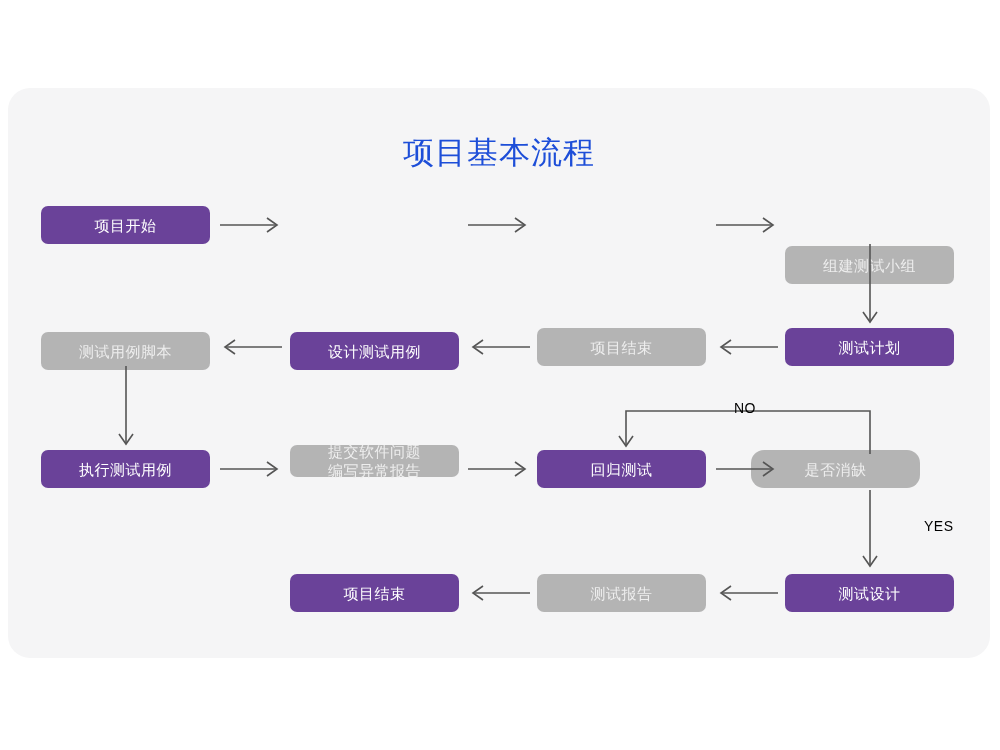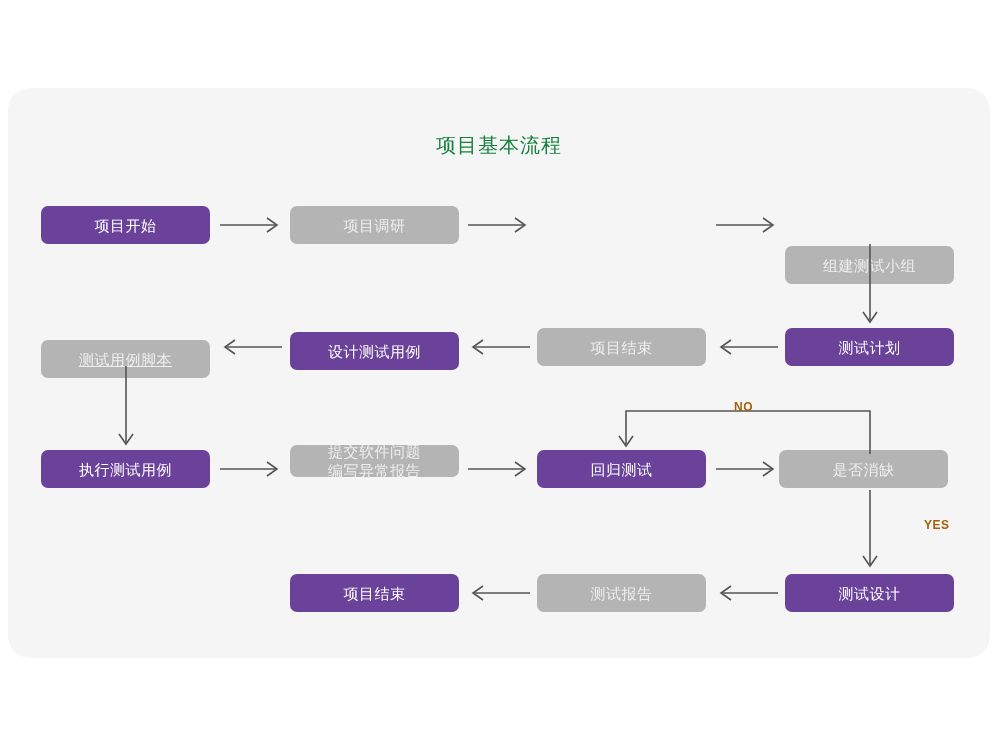--- a/index.html
+++ b/index.html
@@ -25,22 +25,22 @@
     border-radius: 22px;
   }
 
   
   #chart-title {
     position: absolute;
     left: 0;
     top: 44px;
     width: 982px;
     text-align: center;
-    font-size: 20px;
-    color: #15803d;
+    font-size: 31px;
+    color: #1d4ed8;
     letter-spacing: 1px;
     font-weight: 400;
   }
 
   
   .node {
     position: absolute;
     width: 169px;
     height: 38px;
     border-radius: 7px;
@@ -77,47 +77,45 @@
   }
   .conn {
     position: absolute;
   }
   .conn svg, .arrow-h svg, .arrow-v svg {
     display: block;
     overflow: visible;
   }
   .edge-label {
     position: absolute;
-    font-size: 12px;
-    color: #a16207;
+    font-size: 14px;
+    color: #000000;
     letter-spacing: 0.5px;
-    font-weight: bold;
   }
 </style>
 </head>
 <body>
 
 <div id="flow-panel">
 
   <div id="chart-title">项目基本流程</div>
 
   <div class="node purple" style="left:33px;  top:118px;">项目开始</div>
-  <div class="node gray" style="left:282px; top:118px;">项目调研</div>
   <div class="node gray" style="left:777px; top:118px;margin-top:40px;">组建测试小组</div>
 
-  <div class="node gray" style="left:33px;  top:252px;text-decoration:underline;">测试用例脚本</div>
+  <div class="node gray" style="left:33px;  top:244px;">测试用例脚本</div>
   <div class="node purple" style="left:282px; top:244px;">设计测试用例</div>
   <div class="node gray" style="left:529px; top:240px;">项目结束</div>
   <div class="node purple" style="left:777px; top:240px;">测试计划</div>
 
   <div class="node purple" style="left:33px;  top:362px;">执行测试用例</div>
   <div class="node gray tall" style="left:282px; top:357px;">提交软件问题
 编写异常报告</div>
   <div class="node purple" style="left:529px; top:362px;">回归测试</div>
-  <div class="node gray" style="left:771px; top:362px;">是否消缺</div>
+  <div class="node gray" style="left:743px; top:362px;border-radius:13px;">是否消缺</div>
 
   <div class="node purple" style="left:282px; top:486px;">项目结束</div>
   <div class="node gray" style="left:529px; top:486px;">测试报告</div>
   <div class="node purple" style="left:777px; top:486px;">测试设计</div>
 
   <div class="arrow-h" style="left:212px; top:127px; width:62px;">
     <svg width="62" height="20" viewBox="0 0 62 20">
         <g stroke="#555" stroke-width="1.6" fill="none">
           <line x1="0" y1="10" x2="57" y2="10"></line>
           <polyline points="47,3 57,10 47,17"></polyline>

